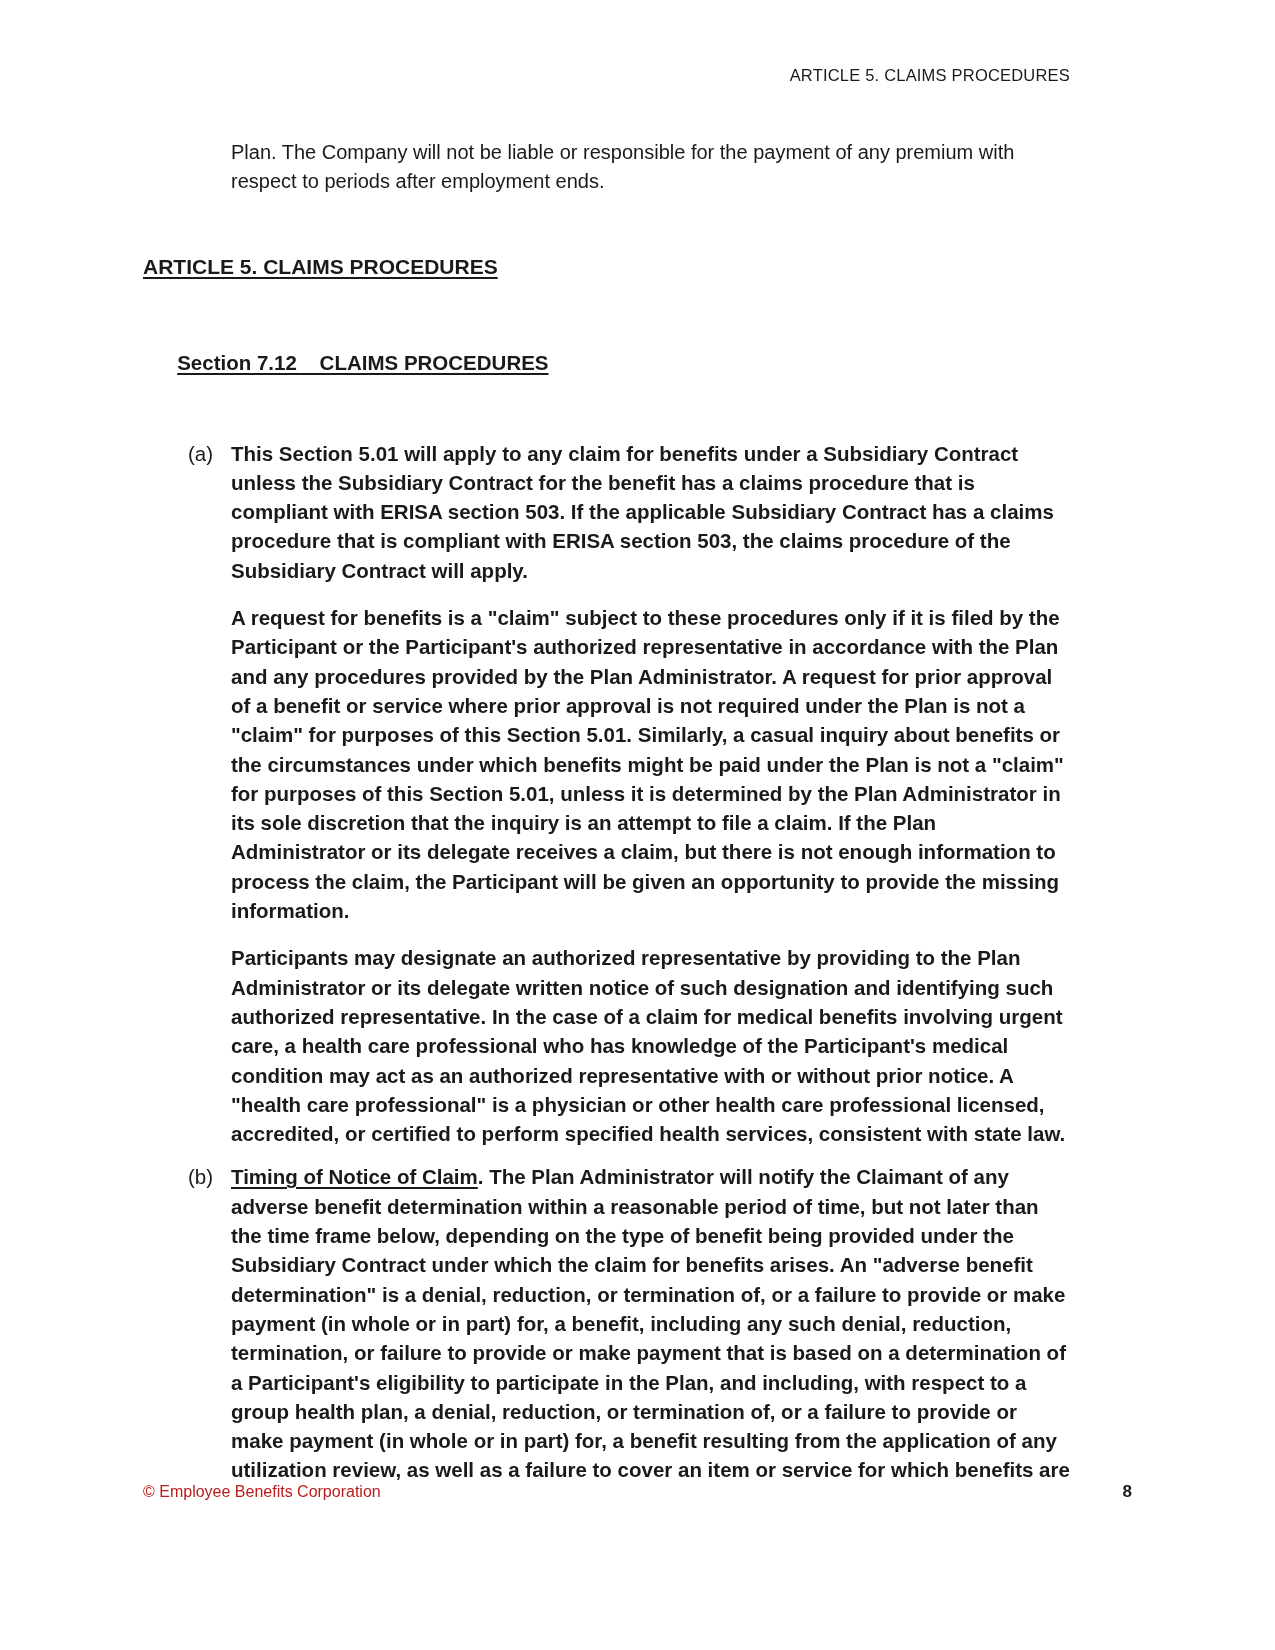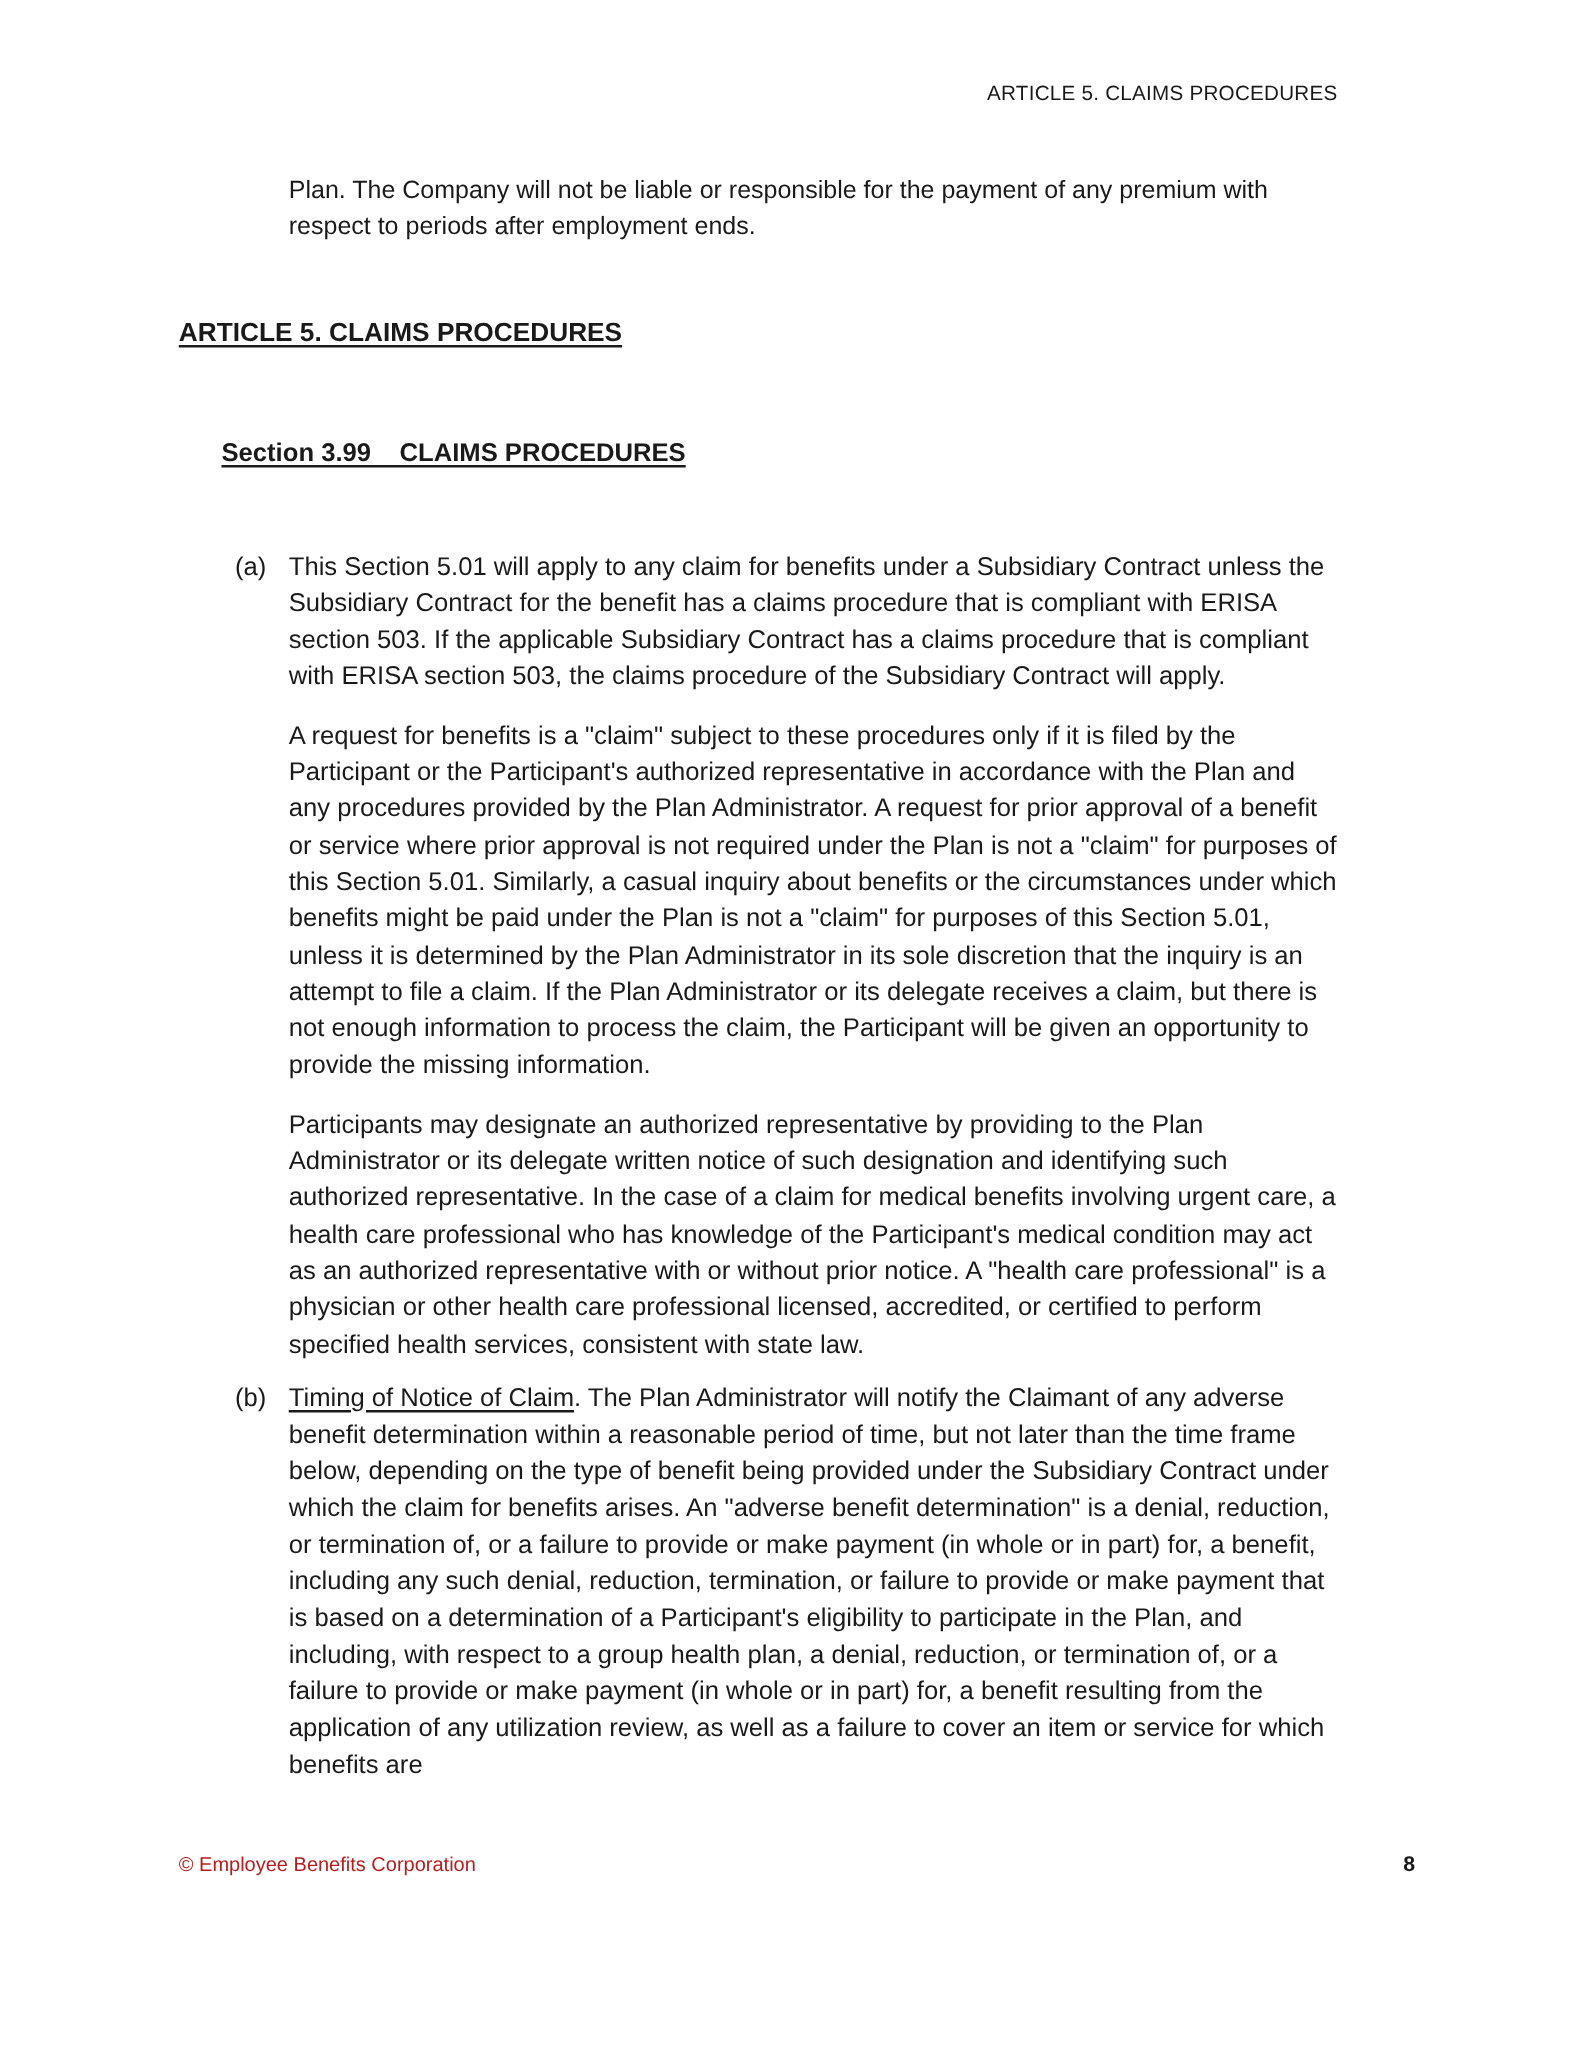--- a/index.html
+++ b/index.html
@@ -77,20 +77,21 @@
   .marker {
     width: 43px;
     flex: 0 0 43px;
     padding-left: 45px;
     box-sizing: content-box;
     font-size: 20.5px;
     line-height: 29.3px;
   }
   .item-body {
     flex: 1 1 auto;
+    font-weight: bold;
   }
   .item-body p {
     margin: 0 0 18px 0;
     font-size: 20.5px;
     line-height: 29.3px;
     text-align: left;
   }
   .item-body p:last-child {
     margin-bottom: 0;
   }
@@ -124,21 +125,21 @@
 
   <div class="content">
 
     <p class="p-indent">Plan. The Company will not be liable or responsible for the payment of any premium with respect to periods after employment ends.</p>
 
     <h1 class="article-heading">
       <span class="u">ARTICLE 5. CLAIMS PROCEDURES</span>
     </h1>
 
     <h2 class="section-heading">
-      <span class="u">Section 3.99    CLAIMS PROCEDURES</span>
+      <span class="u">Section 7.12    CLAIMS PROCEDURES</span>
     </h2>
 
     <div class="list">
 
       <div class="list-item">
         <div class="marker">(a)</div>
         <div class="item-body">
           <p>This Section 5.01 will apply to any claim for benefits under a Subsidiary Contract unless the Subsidiary Contract for the benefit has a claims procedure that is compliant with ERISA section 503. If the applicable Subsidiary Contract has a claims procedure that is compliant with ERISA section 503, the claims procedure of the Subsidiary Contract will apply.</p>
           <p>A request for benefits is a "claim" subject to these procedures only if it is filed by the Participant or the Participant's authorized representative in accordance with the Plan and any procedures provided by the Plan Administrator. A request for prior approval of a benefit or service where prior approval is not required under the Plan is not a "claim" for purposes of this Section 5.01. Similarly, a casual inquiry about benefits or the circumstances under which benefits might be paid under the Plan is not a "claim" for purposes of this Section 5.01, unless it is determined by the Plan Administrator in its sole discretion that the inquiry is an attempt to file a claim. If the Plan Administrator or its delegate receives a claim, but there is not enough information to process the claim, the Participant will be given an opportunity to provide the missing information.</p>
           <p>Participants may designate an authorized representative by providing to the Plan Administrator or its delegate written notice of such designation and identifying such authorized representative. In the case of a claim for medical benefits involving urgent care, a health care professional who has knowledge of the Participant's medical condition may act as an authorized representative with or without prior notice. A "health care professional" is a physician or other health care professional licensed, accredited, or certified to perform specified health services, consistent with state law.</p>

